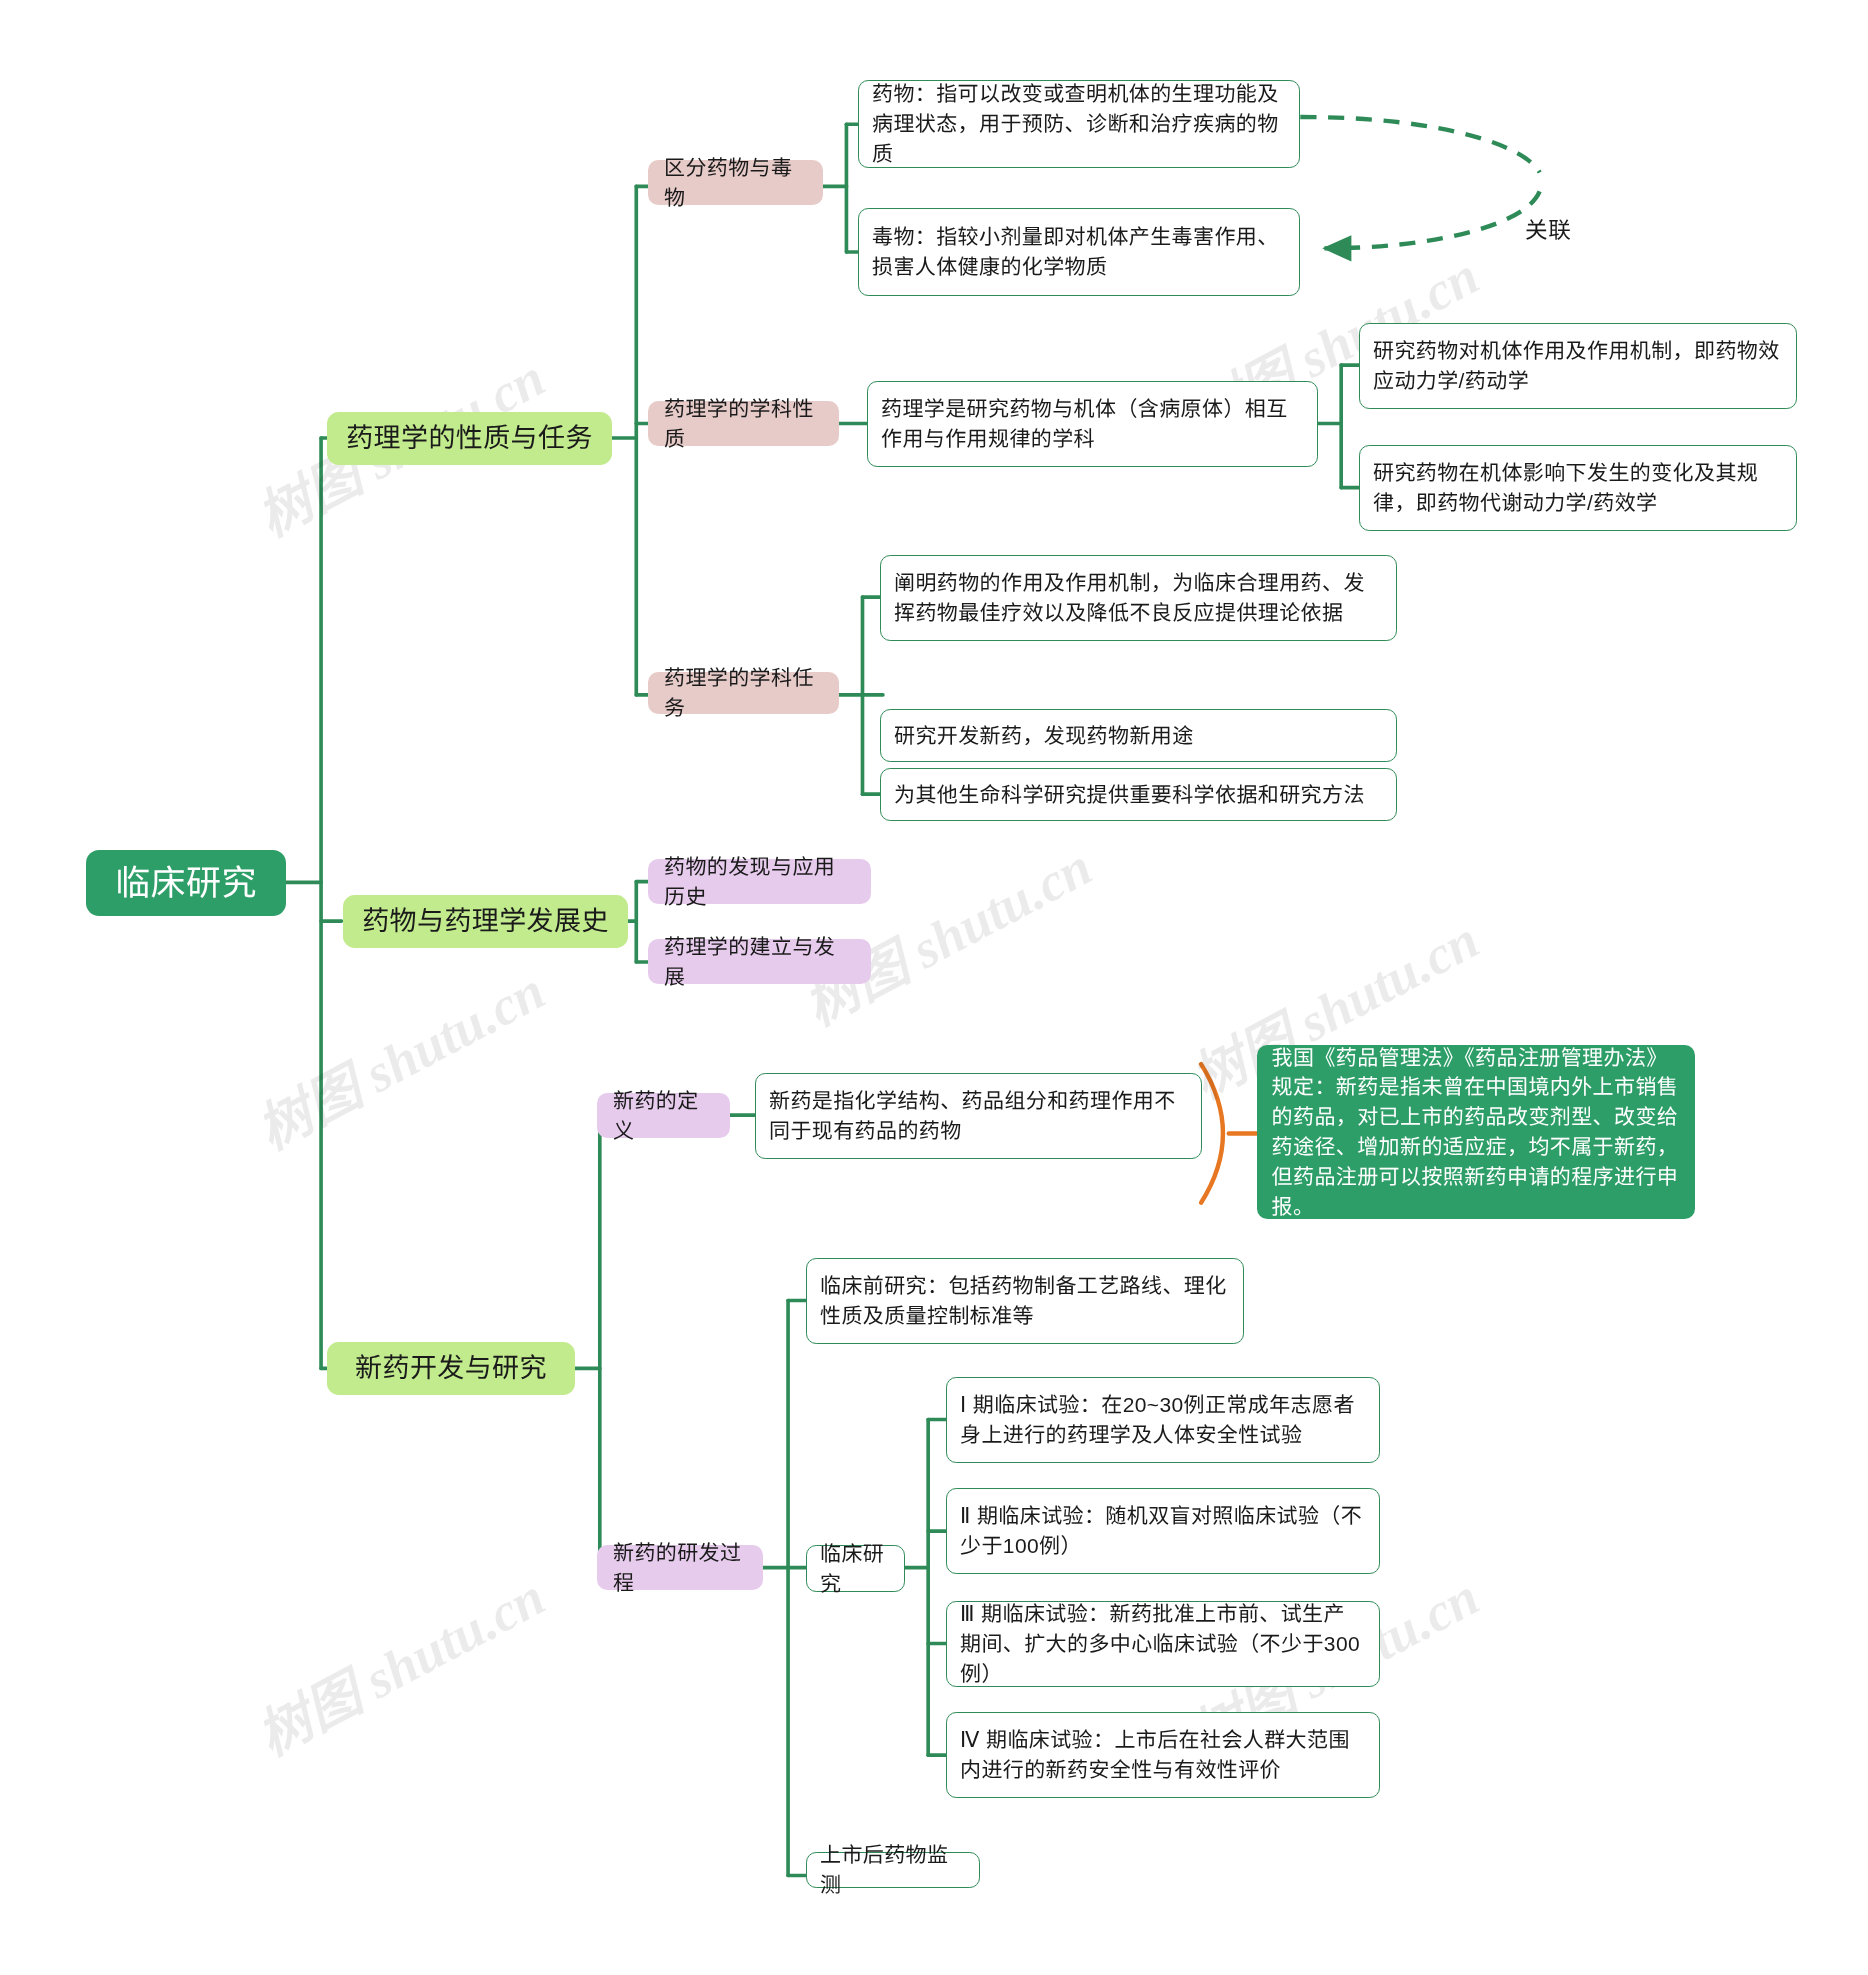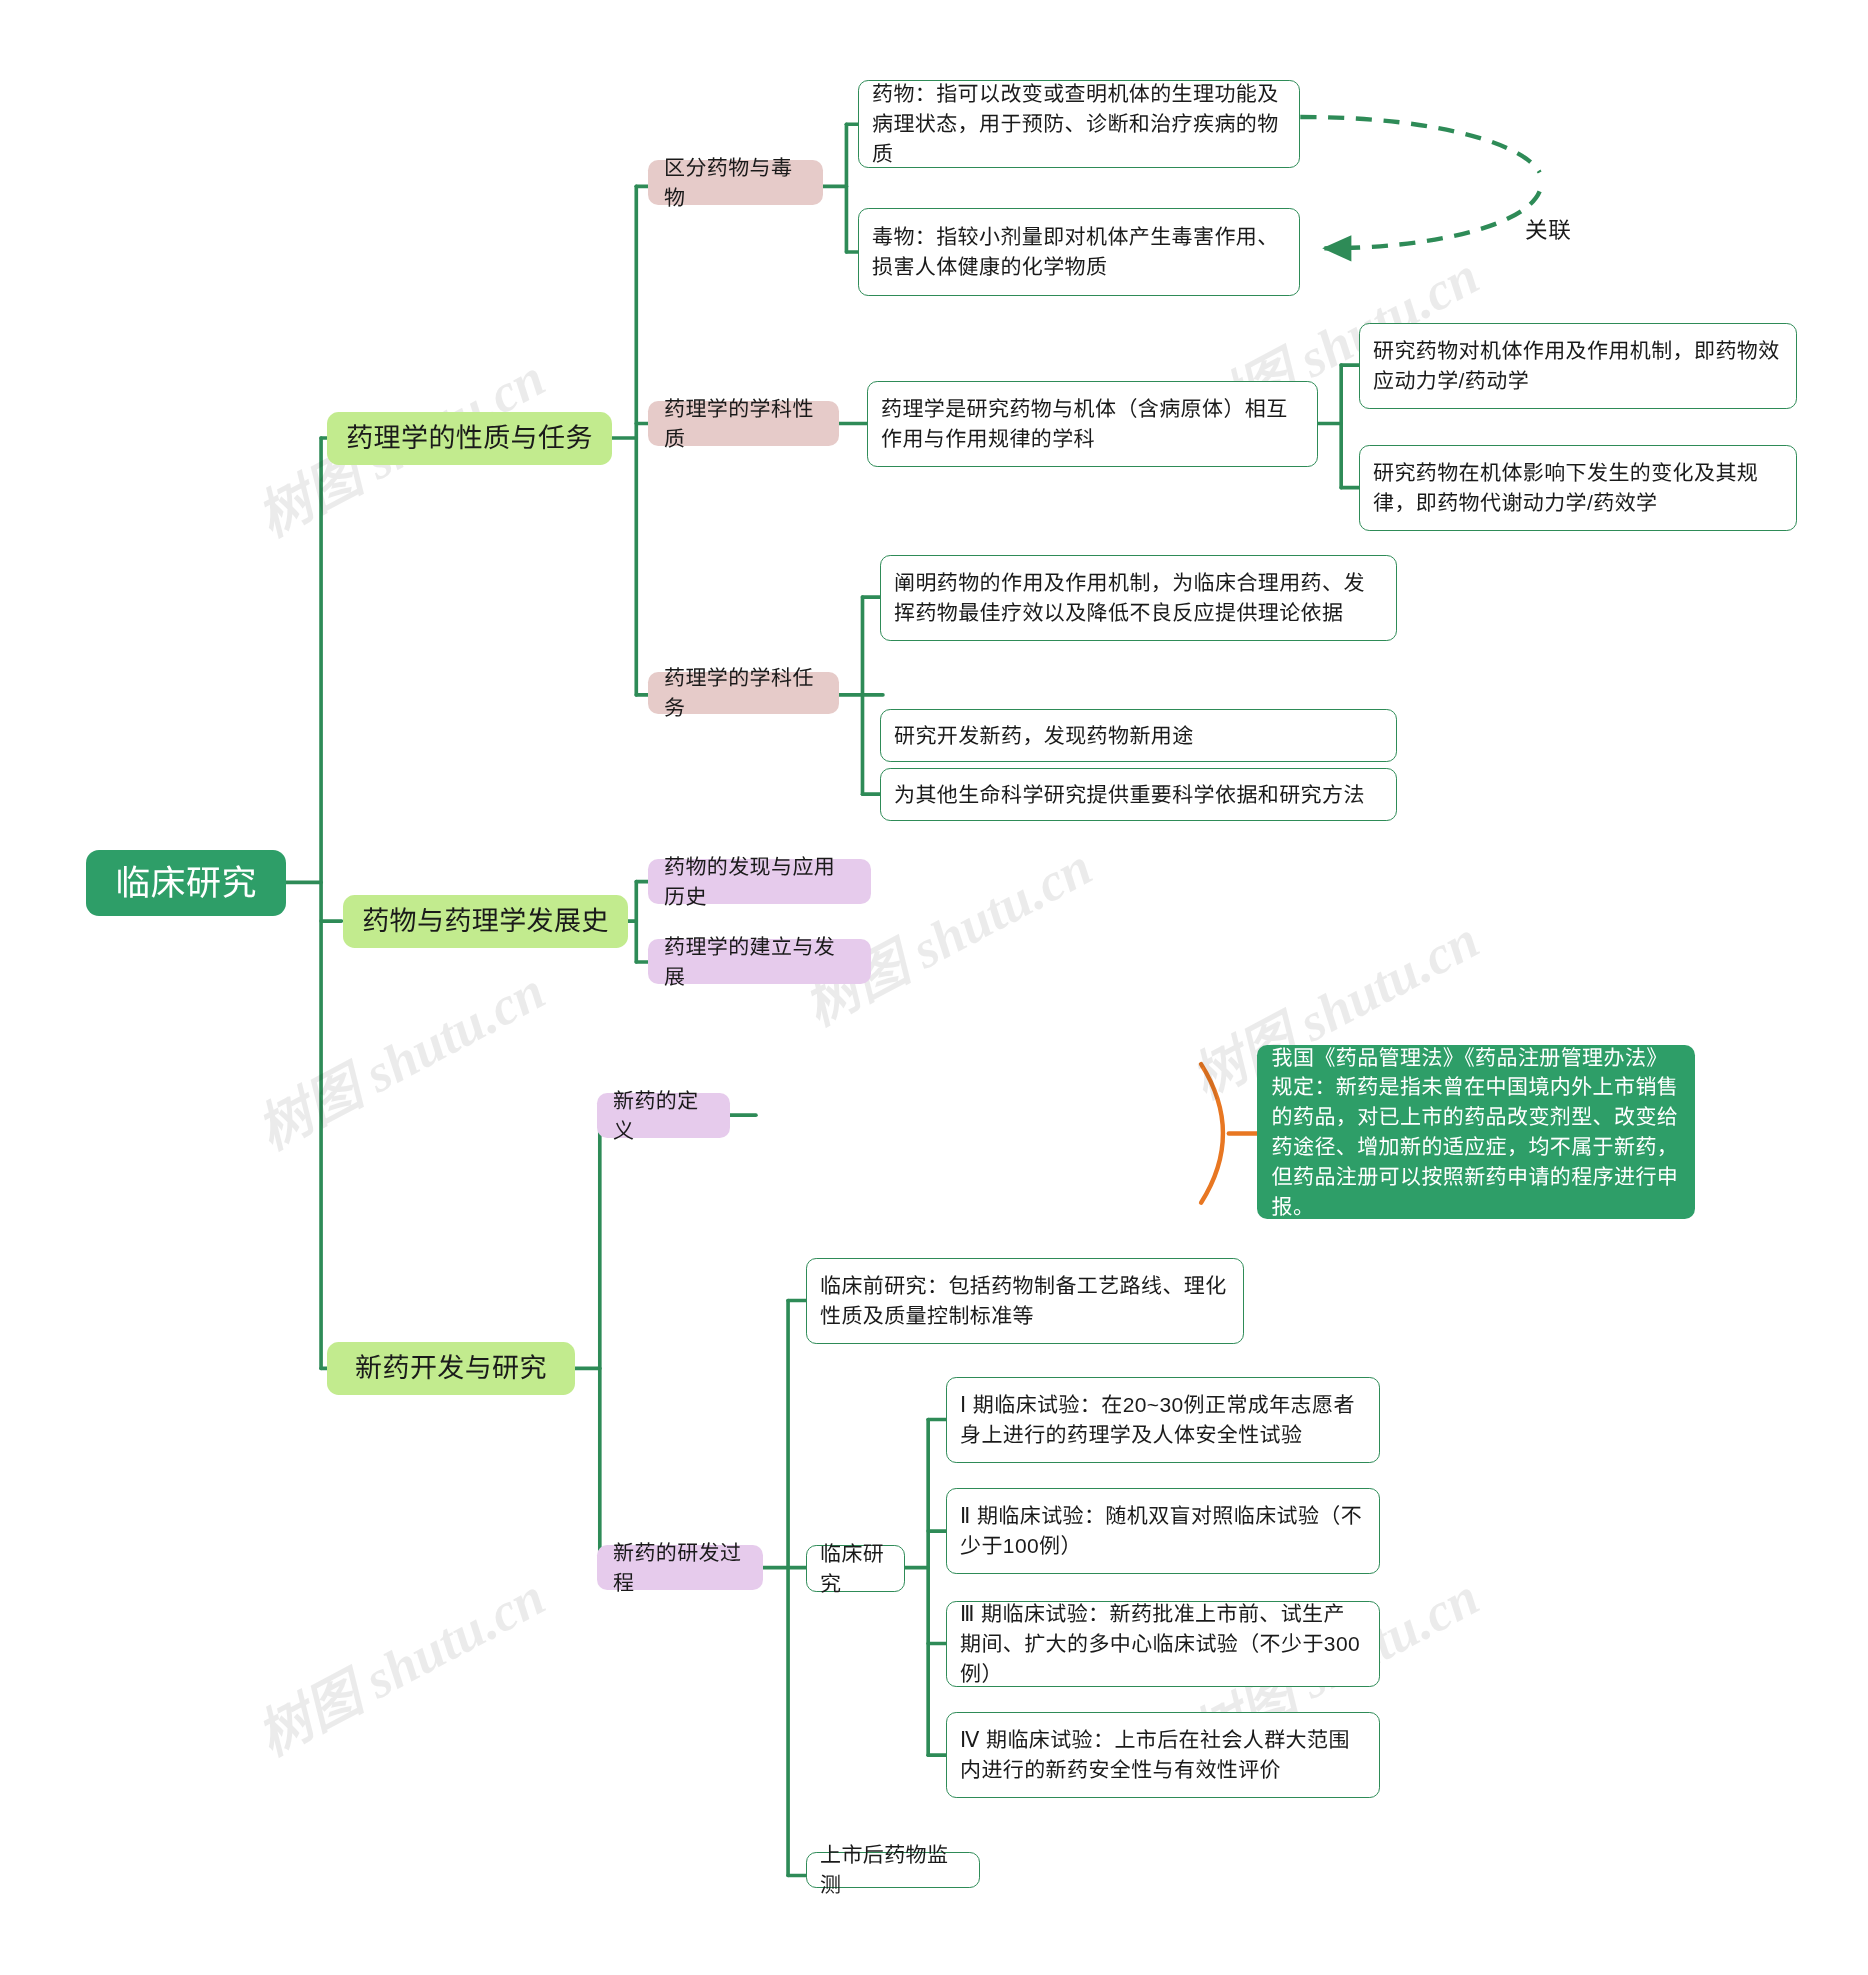--- a/index.html
+++ b/index.html
@@ -262,20 +262,23 @@
   </div>
 
   <div class="node n-l1" style="left:327px;top:1342px;width:248px;height:53px;">
     <span>新药开发与研究</span>
   </div>
 
   <div class="node n-purple" style="left:597px;top:1093px;width:133px;height:45px;">
     <span>新药的定义</span>
   </div>
 
+  <div class="node n-leaf" style="left:755px;top:1073px;width:447px;height:86px;">
+    <span>新药是指化学结构、药品组分和药理作用不同于现有药品的药物</span>
+  </div>
 
   <div class="node n-note" style="left:1257px;top:1045px;width:438px;height:174px;">
     <span>我国《药品管理法》《药品注册管理办法》规定：新药是指未曾在中国境内外上市销售的药品，对已上市的药品改变剂型、改变给药途径、增加新的适应症，均不属于新药，但药品注册可以按照新药申请的程序进行申报。</span>
   </div>
 
   <div class="node n-purple" style="left:597px;top:1545px;width:166px;height:45px;">
     <span>新药的研发过程</span>
   </div>
 
   <div class="node n-leaf" style="left:806px;top:1258px;width:438px;height:86px;">

